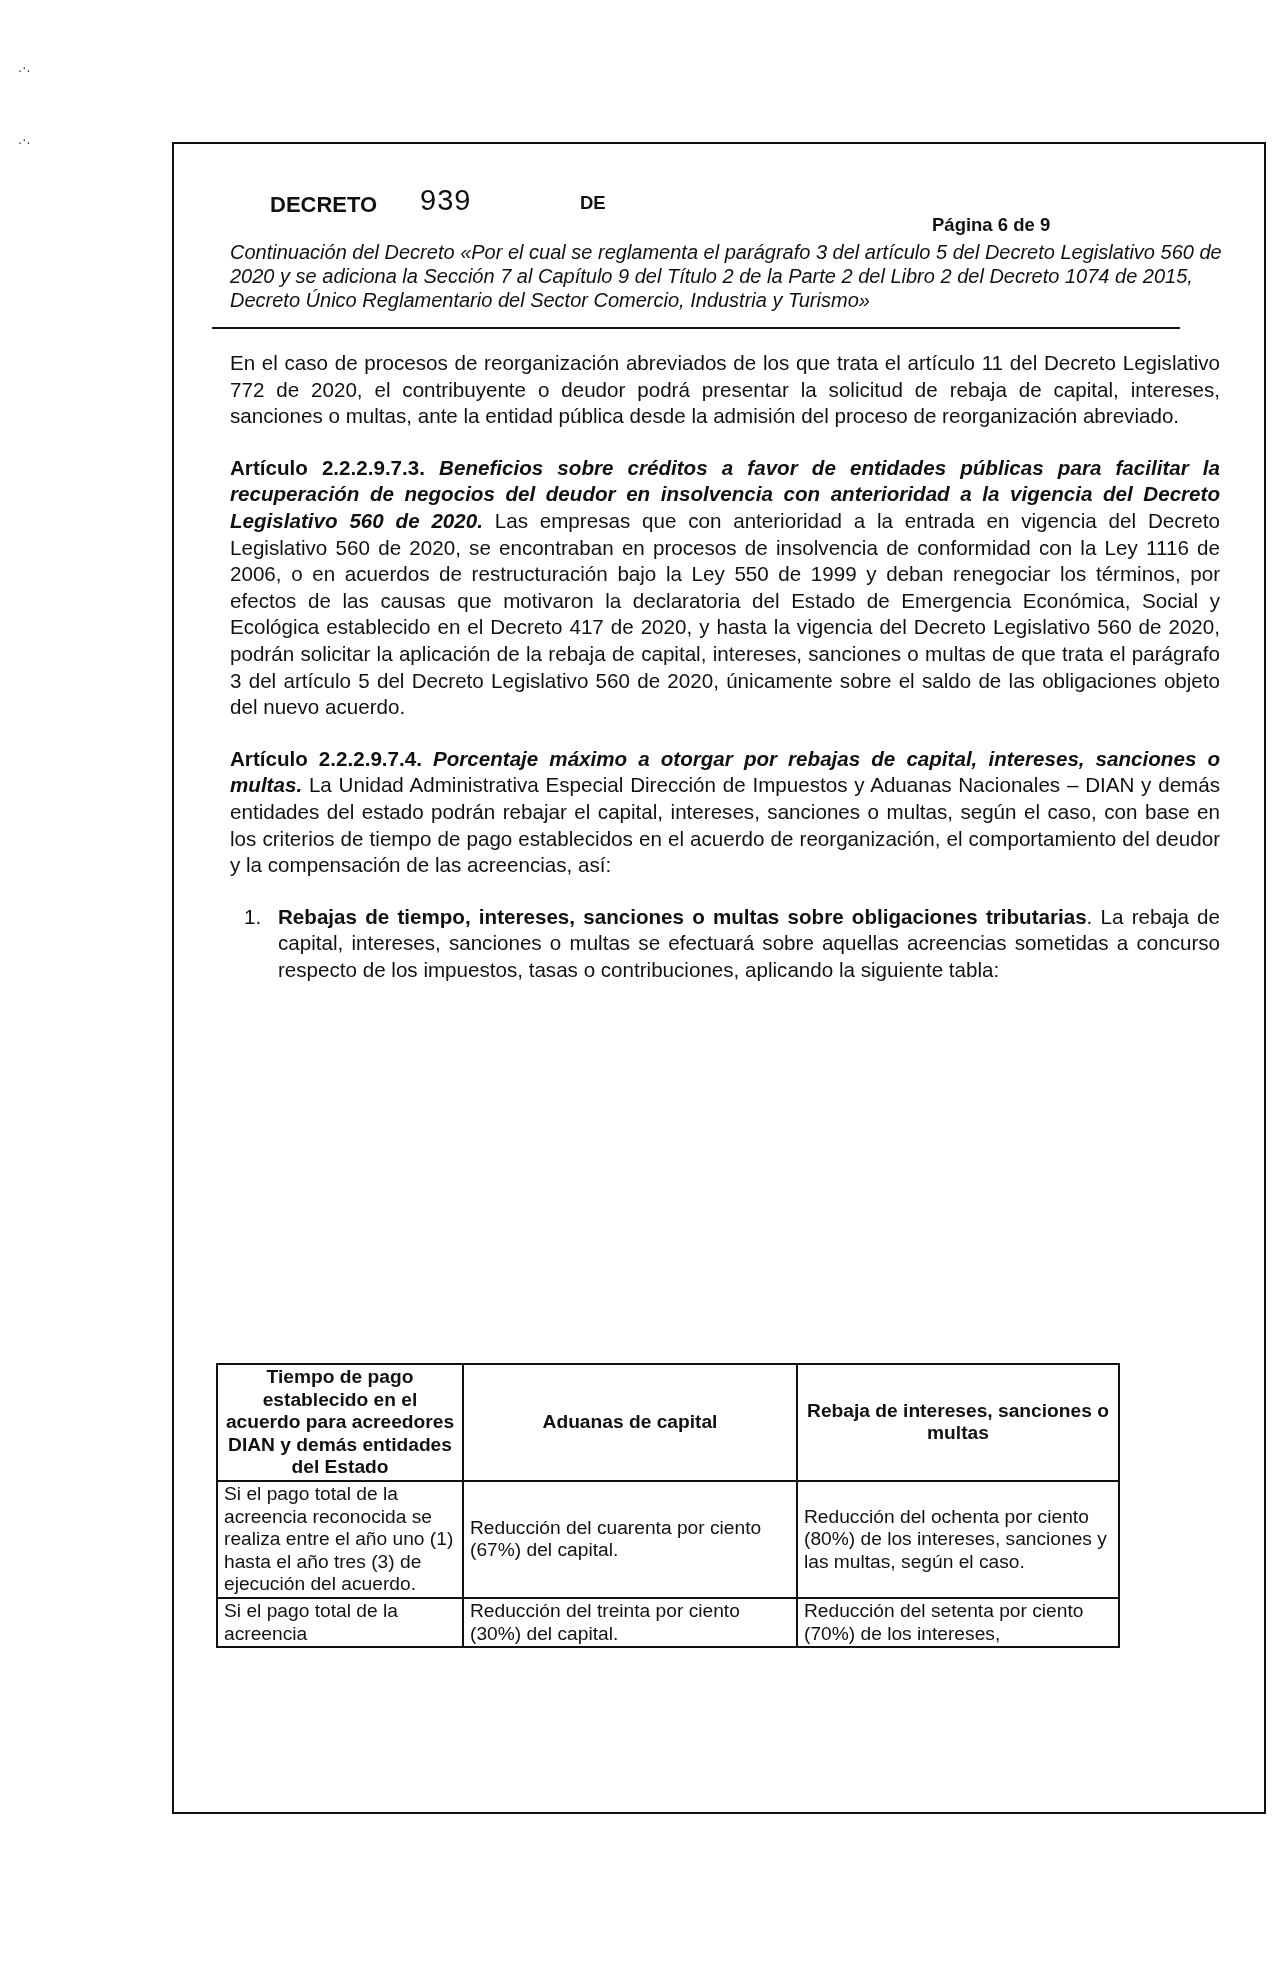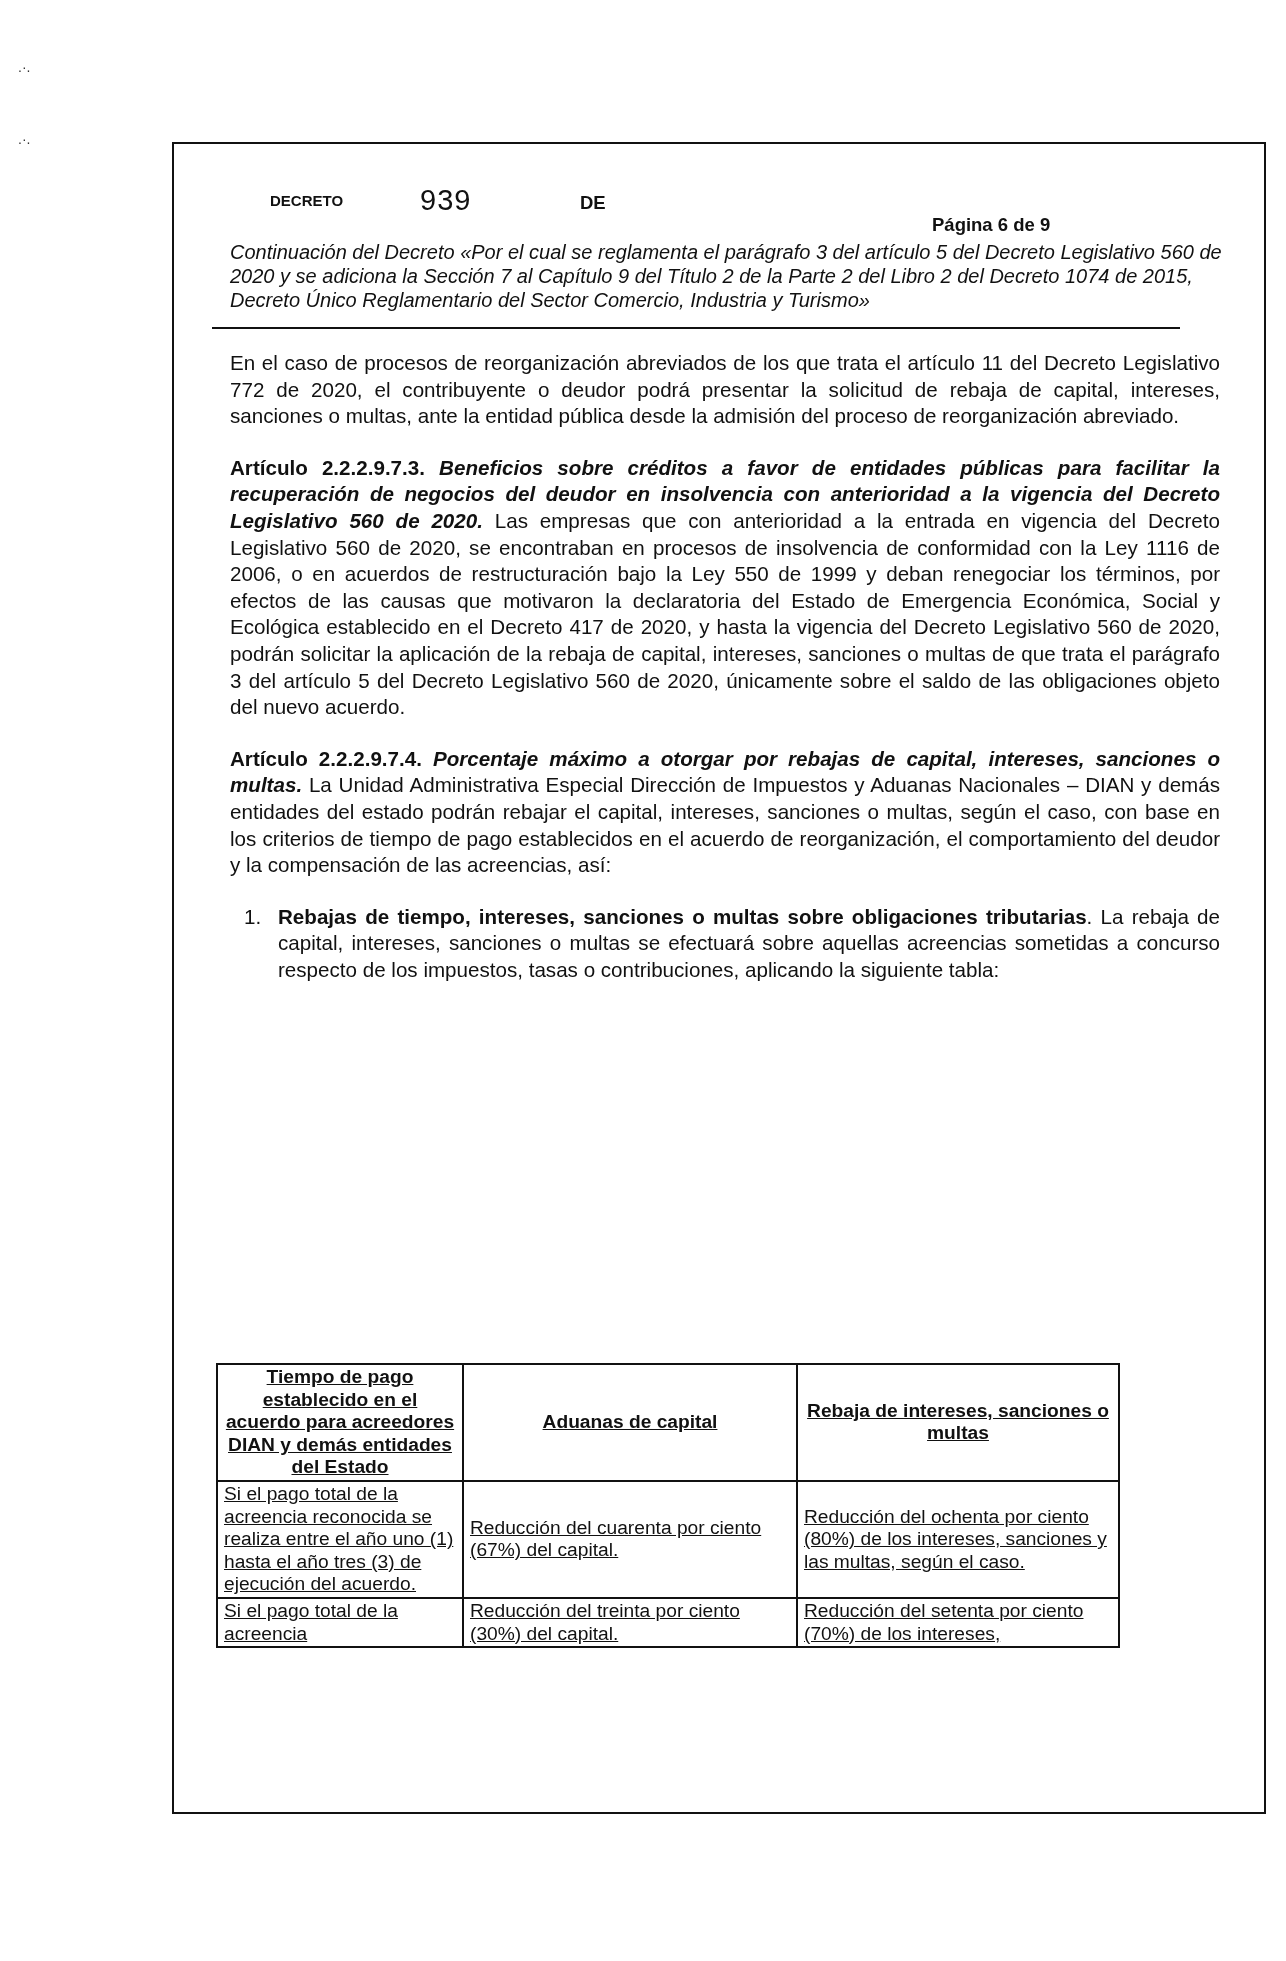--- a/index.html
+++ b/index.html
@@ -1,33 +1,33 @@
 <!DOCTYPE html>
 <html><head>
 <meta charset="utf-8">
 <style>
   html, body { margin: 0; padding: 0; background: #ffffff; }
   body { width: 1286px; height: 1961px; position: relative; font-family: "Liberation Sans", sans-serif; color: #111; }
   .speck { position: absolute; font-size: 14px; color: #333; line-height: 1; }
   .frame { position: absolute; left: 172px; top: 142px; width: 1094px; height: 1672px; border: 2px solid #111; box-sizing: border-box; }
   .hdr { position: absolute; top: 40px; left: 0; right: 0; height: 40px; }
-  .hdr .decreto { position: absolute; left: 96px; top: 8px; font-weight: bold; font-size: 15px; }
+  .hdr .decreto { position: absolute; left: 96px; top: 8px; font-weight: bold; font-size: 22px; }
   .hdr .num { position: absolute; left: 246px; top: 0px; font-size: 29px; letter-spacing: 1px; }
   .hdr .de { position: absolute; left: 406px; top: 8px; font-weight: bold; font-size: 18.5px; }
   .hdr .pag { position: absolute; left: 758px; top: 8px; font-weight: bold; font-size: 18.5px; margin-top: 22px; }
   .cont { position: absolute; left: 56px; top: 96px; width: 1010px; font-style: italic; font-size: 20px; line-height: 24px; }
   .rule { position: absolute; left: 38px; top: 183px; width: 968px; height: 2px; background: #111; }
   .body { position: absolute; left: 56px; top: 206px; width: 990px; font-size: 20.6px; line-height: 26.6px; text-align: justify; }
   .body p { margin: 0 0 25px 0; }
   .body b.i { font-style: italic; }
   .list { display: flex; margin: 0 0 26px 0; }
   .list .n { width: 48px; flex: none; padding-left: 14px; box-sizing: border-box; }
   .list .t { flex: 1; }
   table.tab { position: absolute; left: 42px; top: 1219px; width: 904px; border-collapse: collapse; font-size: 19.2px; line-height: 22.6px; }
-  table.tab td, table.tab th { border: 2px solid #111; vertical-align: top; padding: 1px 6px; text-decoration: underline; }
+  table.tab td, table.tab th { border: 2px solid #111; vertical-align: top; padding: 1px 6px; }
   table.tab th { font-weight: bold; text-align: center; vertical-align: middle; }
   table.tab td.mid { vertical-align: middle; }
   .c1 { width: 232px; }
   .c2 { width: 320px; }
 </style>
 </head>
 <body>
 
 <span class="speck" style="left:18px;top:60px;">.·.</span>
 <span class="speck" style="left:18px;top:132px;">.·.</span>

